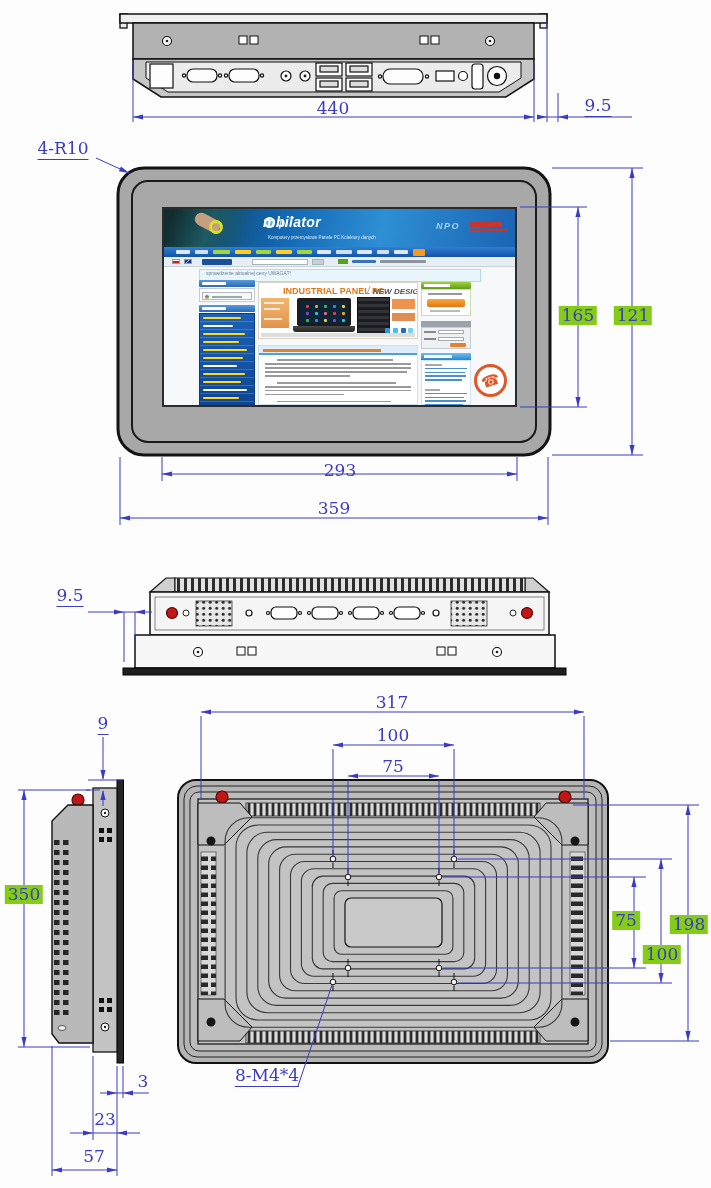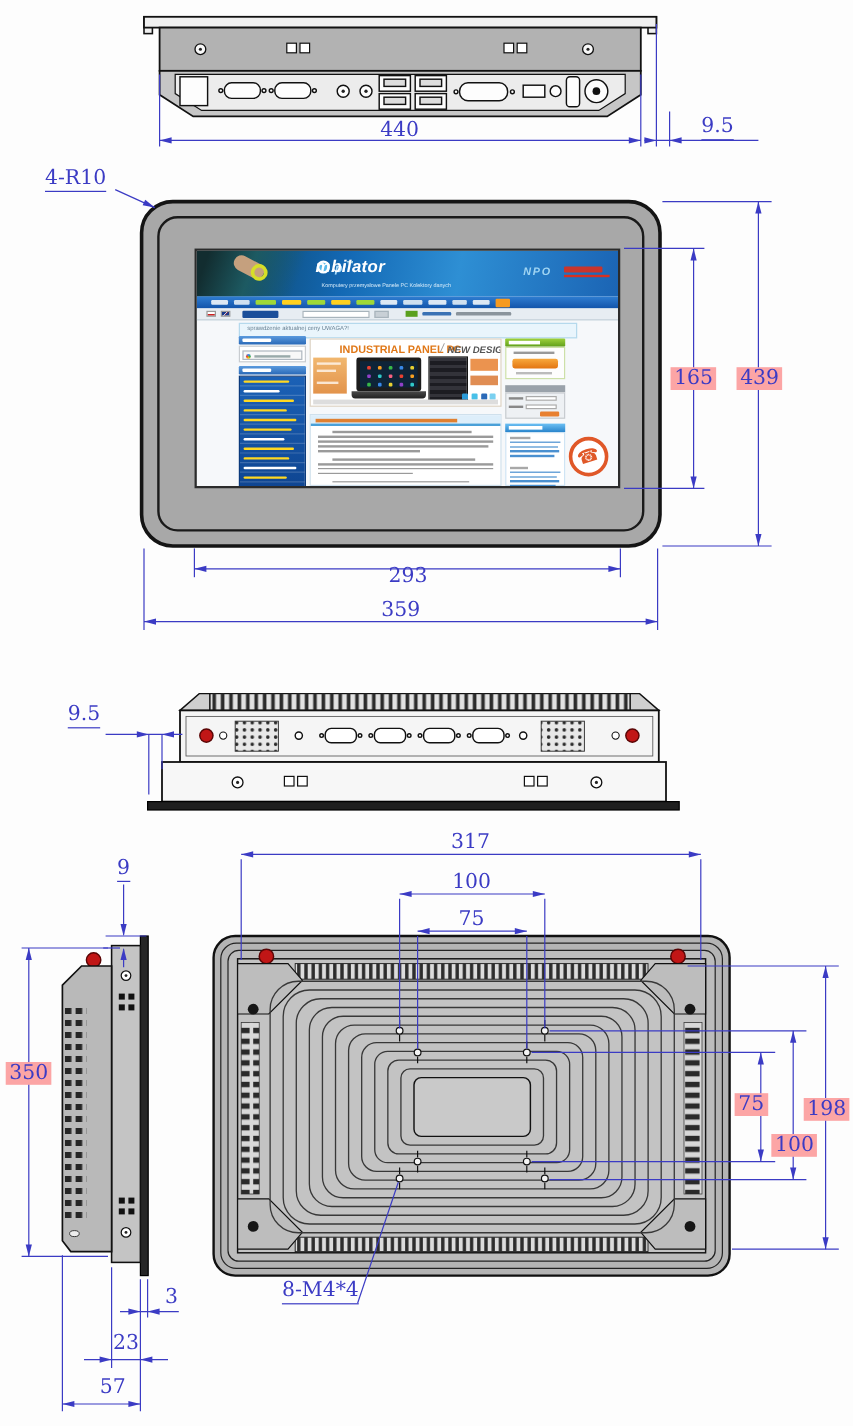--- a/index.html
+++ b/index.html
@@ -3,21 +3,21 @@
 <meta charset="utf-8">
 <style>
   html,body{margin:0;padding:0;}
   body{width:711px;height:1188px;position:relative;background:#fdfdfd;overflow:hidden;
        font-family:"Liberation Sans",sans-serif;}
   svg{position:absolute;left:0;top:0;}
   #base{z-index:1;}
   #dims{z-index:3;pointer-events:none;}
   .dim{position:absolute;font-family:"DejaVu Serif",serif;font-size:17px;color:#3b3bc4;
        transform:translateX(-50%);white-space:nowrap;z-index:4;line-height:1.1;}
-  .dim.bg{background:#fca5a5;padding:0 3px;}
+  .dim.bg{background:#84cc16;padding:0 3px;}
   .dim.ul{border-bottom:1.5px solid #3b3bc4;padding-bottom:1px;}
 
   
   .screen{position:absolute;left:162px;top:207px;width:355px;height:200px;background:#f6f8fa;
           border:2px solid #2b2b2b;box-sizing:border-box;overflow:hidden;z-index:2;}
   .screen *{position:absolute;box-sizing:border-box;}
   .wh{left:0;top:0;width:100%;height:38px;
       background:linear-gradient(100deg,#0c3c55 0%,#1368b4 35%,#2e8fd4 62%,#1b64b4 100%);}
   .wh-photo{left:0;top:0;width:92px;height:38px;
       background:linear-gradient(110deg,#122d30 10%,#1d5a62 48%,rgba(30,110,150,0) 88%);}
@@ -610,22 +610,22 @@
       <polygon points="0,0 -10,-2.6 -10,2.6" transform="translate(661,983) rotate(90)"></polygon>
       <polygon points="0,0 -10,-2.6 -10,2.6" transform="translate(688,805) rotate(270)"></polygon>
       <polygon points="0,0 -10,-2.6 -10,2.6" transform="translate(688,1041) rotate(90)"></polygon>
     </g>
 </svg>
 
 <div class="dim" style="left:333px;top:99px">440</div>
 <div class="dim ul" style="left:598px;top:96px">9.5</div>
 <div class="dim ul" style="left:63px;top:139px">4-R10</div>
 <div class="dim bg" style="left:578px;top:306px">165</div>
-<div class="dim bg" style="left:633px;top:306px">439</div>
-<div class="dim" style="left:340px;top:471px">293</div>
+<div class="dim bg" style="left:633px;top:306px">121</div>
+<div class="dim" style="left:340px;top:461px">293</div>
 <div class="dim" style="left:334px;top:499px">359</div>
 <div class="dim ul" style="left:70px;top:586px">9.5</div>
 <div class="dim" style="left:392px;top:693px">317</div>
 <div class="dim" style="left:393px;top:726px">100</div>
 <div class="dim" style="left:393px;top:757px">75</div>
 <div class="dim bg" style="left:626px;top:911px">75</div>
 <div class="dim bg" style="left:662px;top:945px">100</div>
 <div class="dim bg" style="left:689px;top:915px">198</div>
 <div class="dim ul" style="left:103px;top:714px">9</div>
 <div class="dim bg" style="left:24px;top:885px">350</div>

